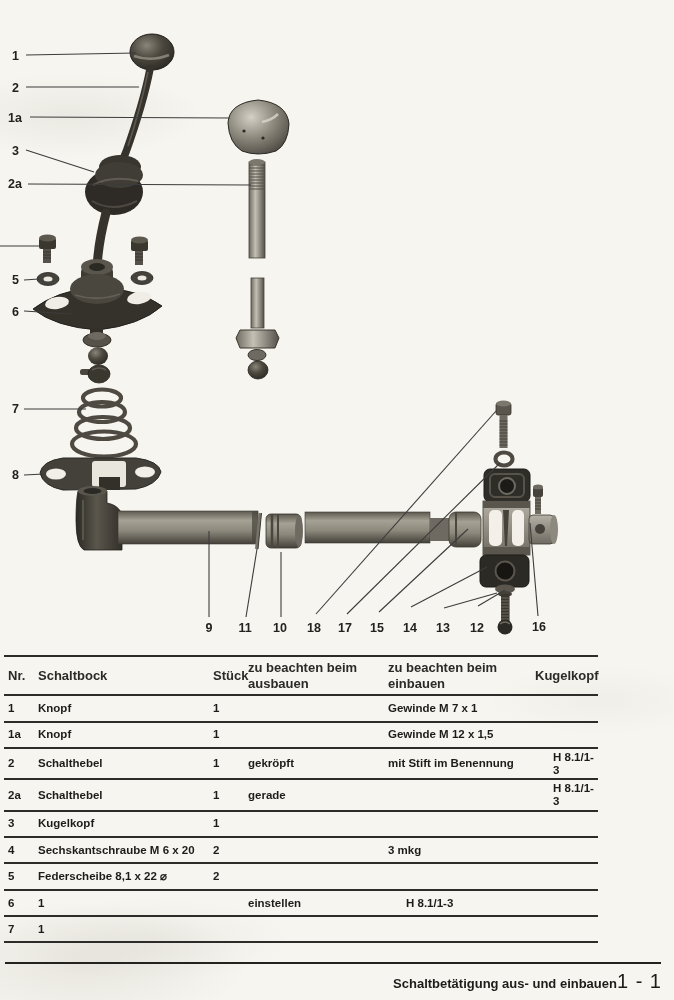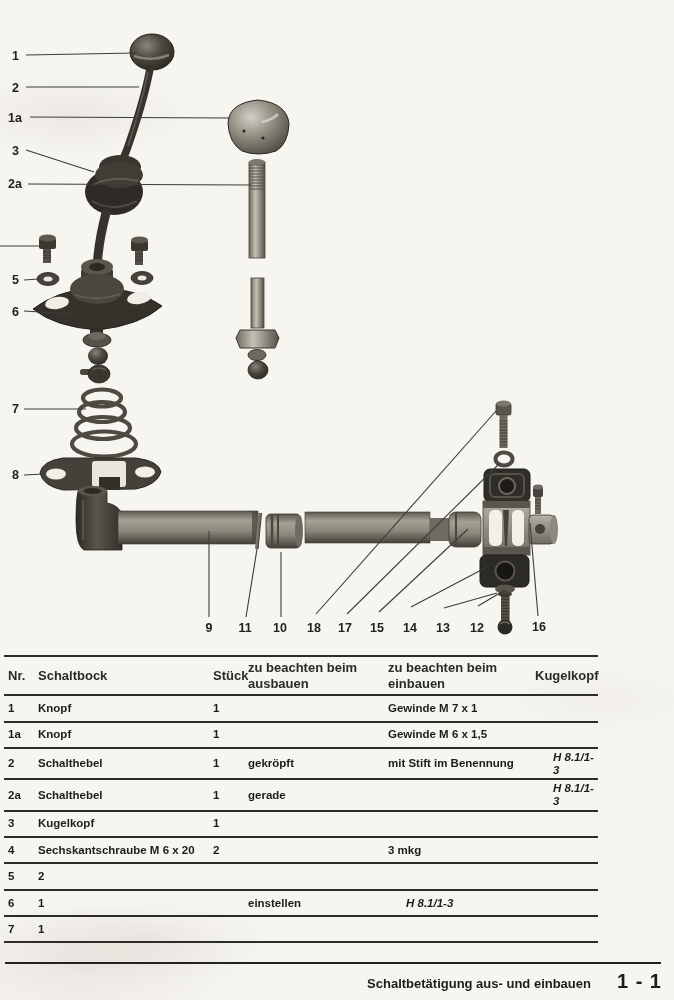--- a/index.html
+++ b/index.html
@@ -22,27 +22,27 @@
   
   .parts-table{position:absolute;left:4px;top:655px;width:594px;}
   .thead,.trow{display:grid;grid-template-columns:30px 175px 35px 140px 147px 1fr;align-items:center;}
   .thead{
     border-top:2px solid #2d2c29;border-bottom:2px solid #2d2c29;
     min-height:34px;font-size:13px;font-weight:bold;color:#2b2a27;
   }
   .th{white-space:pre-line;line-height:1.2;padding:3px 2px 3px 4px;}
   .trow{border-bottom:2px solid #2d2c29;min-height:24.4px;font-size:11.5px;font-weight:bold;}
   .td{padding:2px 2px 2px 4px;line-height:1.1;}
-  .td.hinweise{padding-left:22px;font-style:italic;}
+  .td.hinweise{padding-left:22px;}
 
   
   .footer-rule{position:absolute;left:5px;top:962px;width:656px;border-top:2.5px solid #23221f;}
-  .footer{position:absolute;top:970px;right:12px;display:flex;align-items:baseline;gap:26px;}
+  .footer{position:absolute;top:970px;right:12px;display:flex;align-items:baseline;}
   .footer-title{font-size:13px;font-weight:bold;}
-  .footer-page{font-size:20px;font-weight:bold;letter-spacing:1px;}
+  .footer-page{font-size:20px;font-weight:normal;letter-spacing:1px;}
 </style>
 </head>
 <body>
 
 <div class="page">
 
   <svg class="diagram" width="674" height="652" viewBox="0 0 674 652">
     <defs>
       <radialGradient id="knobG" cx="38%" cy="32%" r="80%">
         <stop offset="0%" stop-color="#8a857a"></stop>
@@ -304,21 +304,21 @@
       <div class="td">1</div>
       <div class="td"></div>
       <div class="td">Gewinde M 7 x 1</div>
       <div class="td hinweise"></div>
     </div>
     <div class="trow">
       <div class="td">1a</div>
       <div class="td">Knopf</div>
       <div class="td">1</div>
       <div class="td"></div>
-      <div class="td">Gewinde M 6 x 1,5</div>
+      <div class="td">Gewinde M 12 x 1,5</div>
       <div class="td hinweise"></div>
     </div>
     <div class="trow">
       <div class="td">2</div>
       <div class="td">Schalthebel</div>
       <div class="td">1</div>
       <div class="td">gekröpft</div>
       <div class="td">mit Stift im Benennung</div>
       <div class="td hinweise">H 8.1/1-3</div>
     </div>
@@ -341,20 +341,21 @@
     <div class="trow">
       <div class="td">4</div>
       <div class="td">Sechskantschraube M 6 x 20</div>
       <div class="td">2</div>
       <div class="td"></div>
       <div class="td">3 mkg</div>
       <div class="td hinweise"></div>
     </div>
     <div class="trow">
       <div class="td">5</div>
+      <div class="td">Federscheibe 8,1 x 22 ⌀</div>
       <div class="td">2</div>
       <div class="td"></div>
       <div class="td"></div>
       <div class="td hinweise"></div>
     </div>
     <div class="trow">
       <div class="td">6</div>
       <div class="td">1</div>
       <div class="td"></div>
       <div class="td">einstellen</div>

